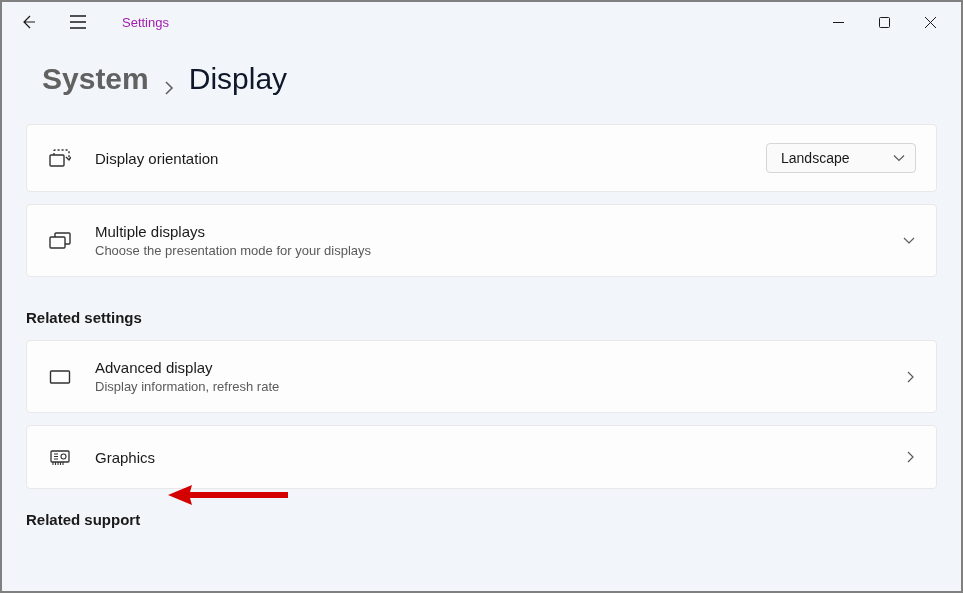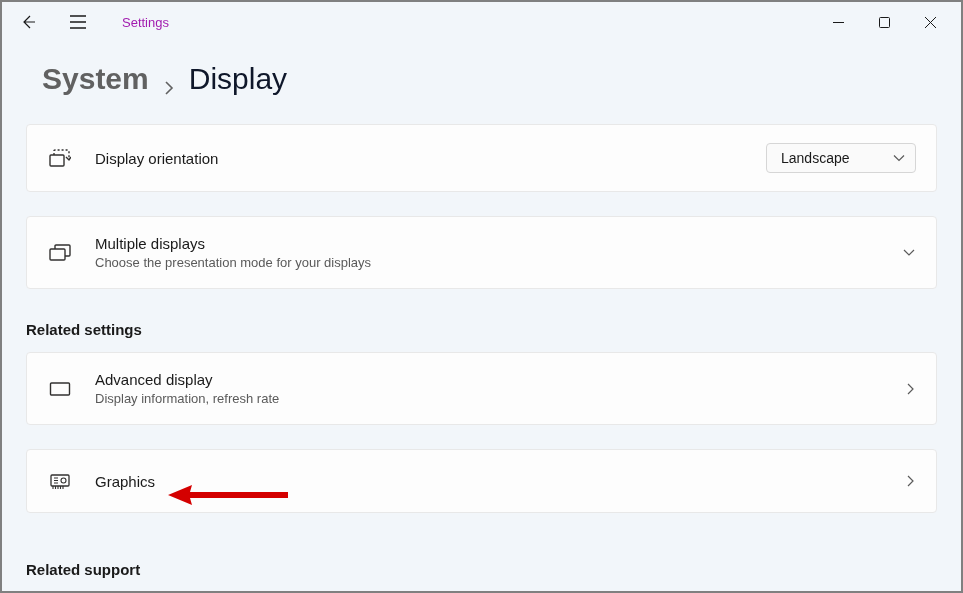--- a/index.html
+++ b/index.html
@@ -13,31 +13,31 @@
     .window-controls { display: flex; }
     .wc-btn { width: 46px; height: 32px; display: flex; align-items: center; justify-content: center; cursor: pointer; }
     
     .breadcrumb { padding: 20px 40px 28px; display: flex; align-items: flex-end; gap: 14px; }
     .bc-parent { font-size: 30px; font-weight: 600; color: #616161; cursor: pointer; }
     .bc-chevron { color: #616161; font-size: 20px; }
     .bc-current { font-size: 30px; font-weight: 400; color: #0f172a; }
     
     .content { padding: 0 24px; }
     
-    .card { background: #fdfdfd; border: 1px solid #e8e8e8; border-radius: 4px; padding: 18px 20px; margin-bottom: 24px; display: flex; align-items: center; gap: 22px; cursor: pointer; }
+    .card { background: #fdfdfd; border: 1px solid #e8e8e8; border-radius: 4px; padding: 18px 20px; margin-bottom: 12px; display: flex; align-items: center; gap: 22px; cursor: pointer; }
     .card-icon { width: 26px; height: 26px; display: flex; align-items: center; justify-content: center; flex-shrink: 0; color: #323130; }
     .card-text { flex: 1; }
     .card-title { font-size: 15px; color: #1a1a1a; }
     .card-sub { font-size: 13px; color: #5a5a5a; margin-top: 3px; }
     .card-right { flex-shrink: 0; text-align: center; }
     
     .select-box { border: 1px solid #d6d6d6; border-radius: 4px; padding: 6px 10px 6px 14px; display: flex; align-items: center; gap: 24px; cursor: pointer; font-size: 14px; color: #1a1a1a; min-width: 150px; justify-content: space-between; background: #fafafa; }
     
     .section-label { font-size: 15px; font-weight: 600; color: #1a1a1a; margin: 32px 0 14px; }
-    .section-label.tight { margin-top: 48px; }
+    .section-label.tight { margin-top: 22px; }
     
     
     .annotation-arrow { position: absolute; left: 166px; top: 478px; pointer-events: none; }
     
     svg { display: block; }
   </style>
 </head>
 <body>
 
 <div class="titlebar">

